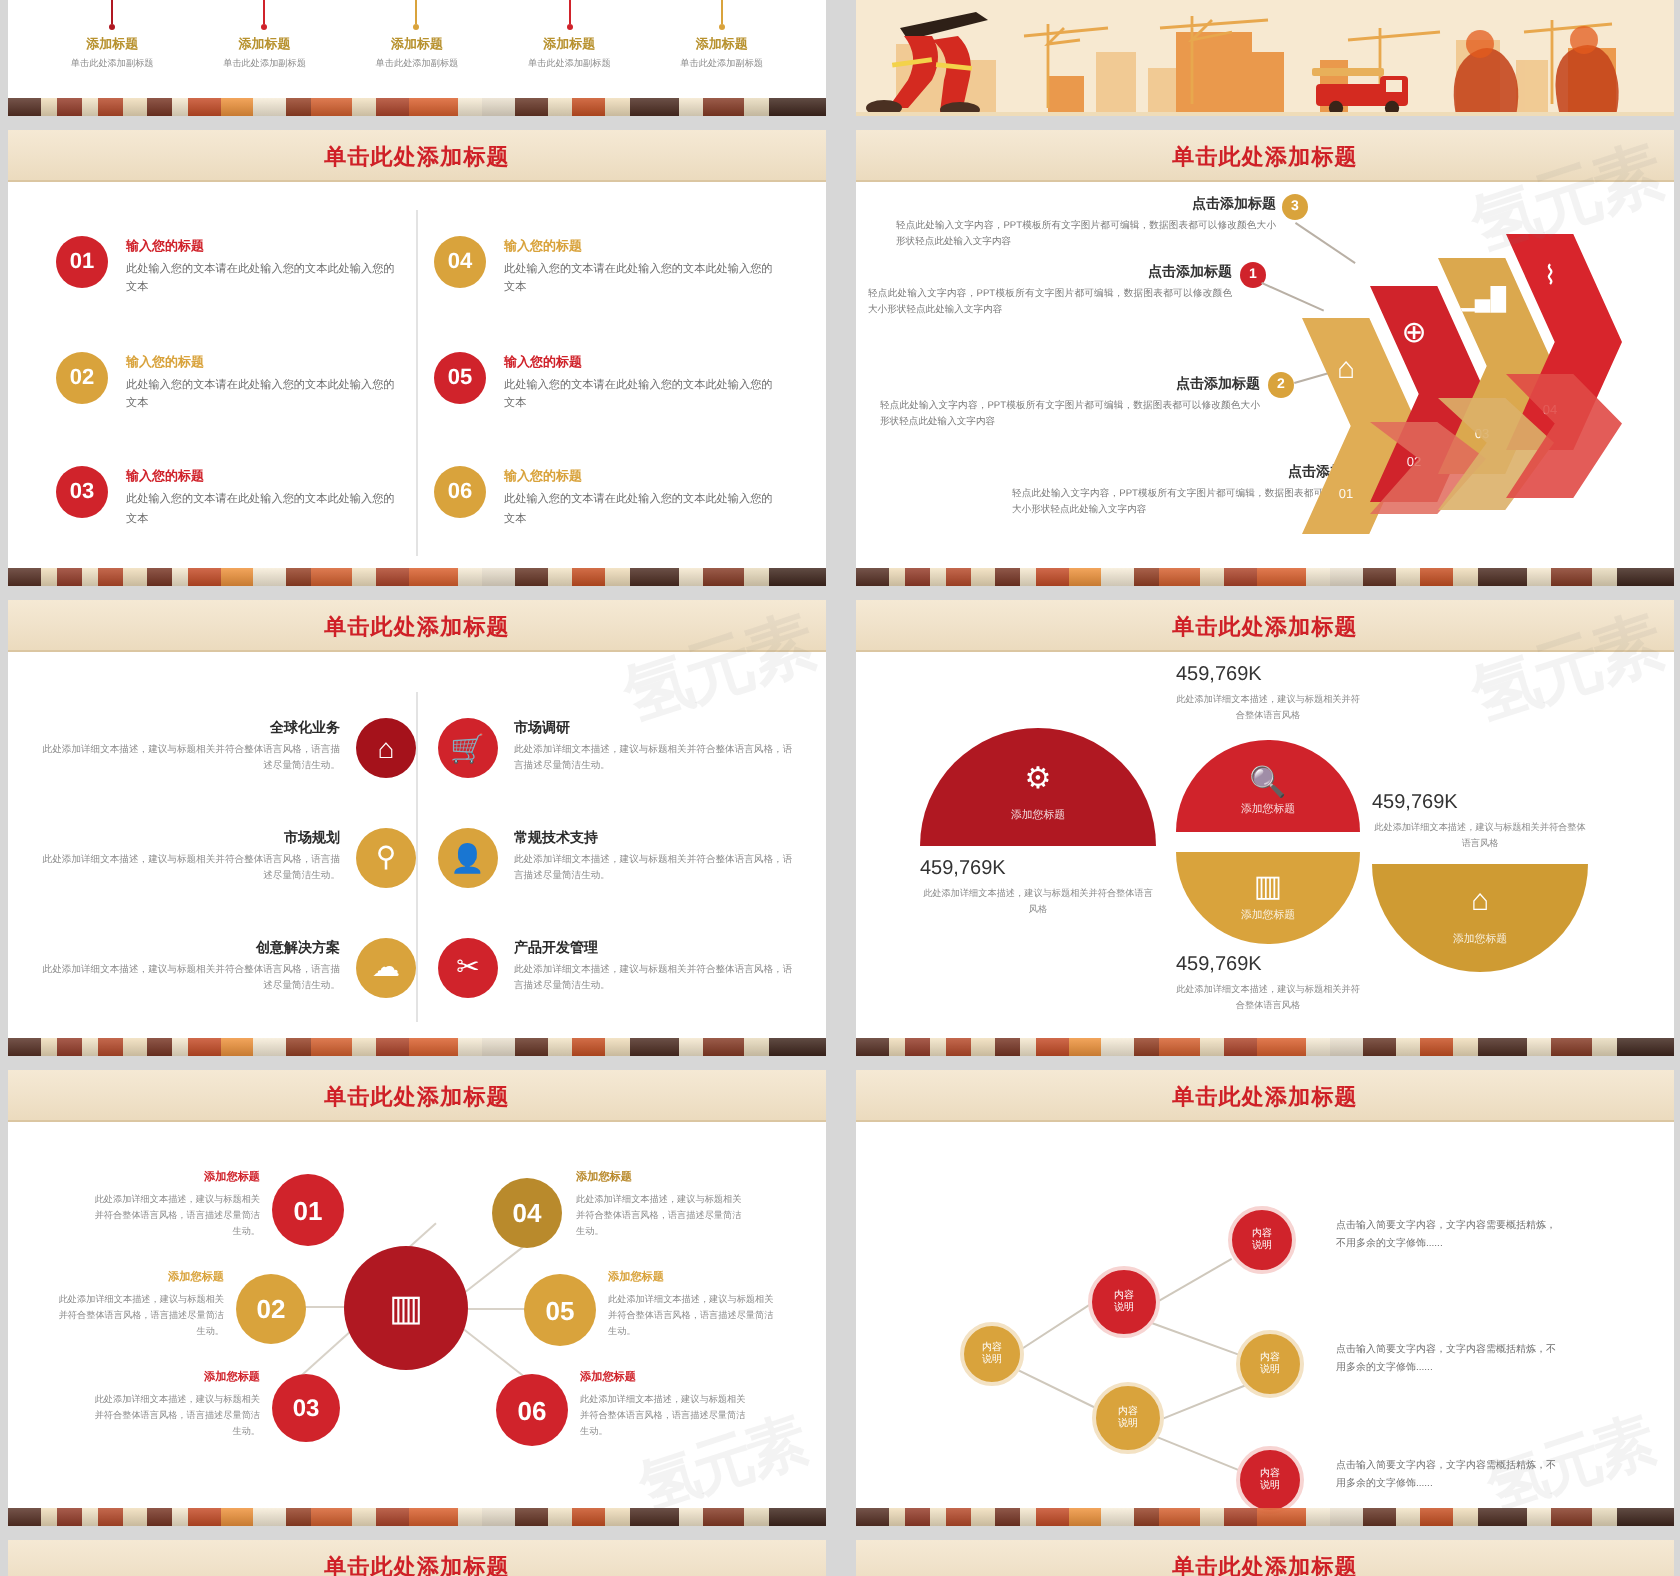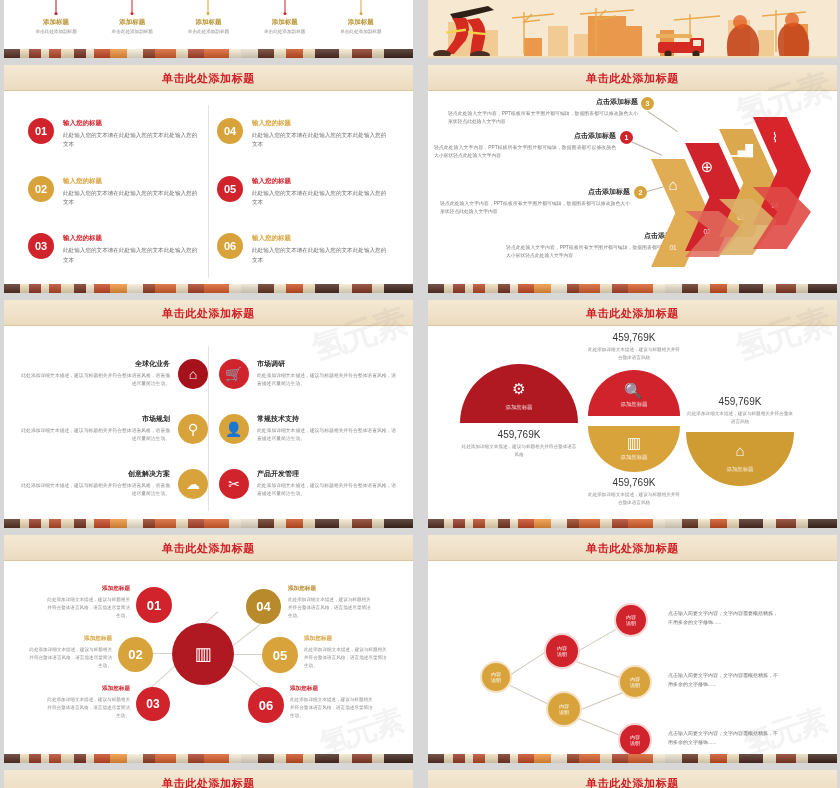--- a/index.html
+++ b/index.html
@@ -120,21 +120,21 @@
   }
   .ictxt h4{ font-size:7px; margin-bottom:3px; color:#2b2b2b; font-weight:bold;}
   .ictxt p{ font-size:4.8px; color:#8a8a8a; line-height:1.7; }
 
   
   .semiwrap{ position:relative; height:100%; }
   .semi{ position:absolute; }
   .semi .dome{ position:relative; }
   .semi .dome .gi{ position:absolute; left:0;right:0; text-align:center; color:#fff; font-size:15px;}
   .semi .dome .gl{ position:absolute; left:0;right:0; text-align:center; color:#fff; font-size:5.4px; opacity:.85;}
-  .semi .val{ font-size:10px; color:#333; text-align:center; }
+  .semi .val{ font-size:10px; color:#333; text-align:left; }
   .semi .desc{ font-size:4.6px; color:#8a8a8a; text-align:center; line-height:1.7; margin-top:3px;}
 
   
   .radwrap{ position:relative; height:100%; }
   .hub{
     position:absolute; left:168px; top:62px; width:62px;height:62px;border-radius:50%;
     background:#b01822; display:flex;align-items:center;justify-content:center;
     color:#fff; font-size:18px;
   }
   .node{

